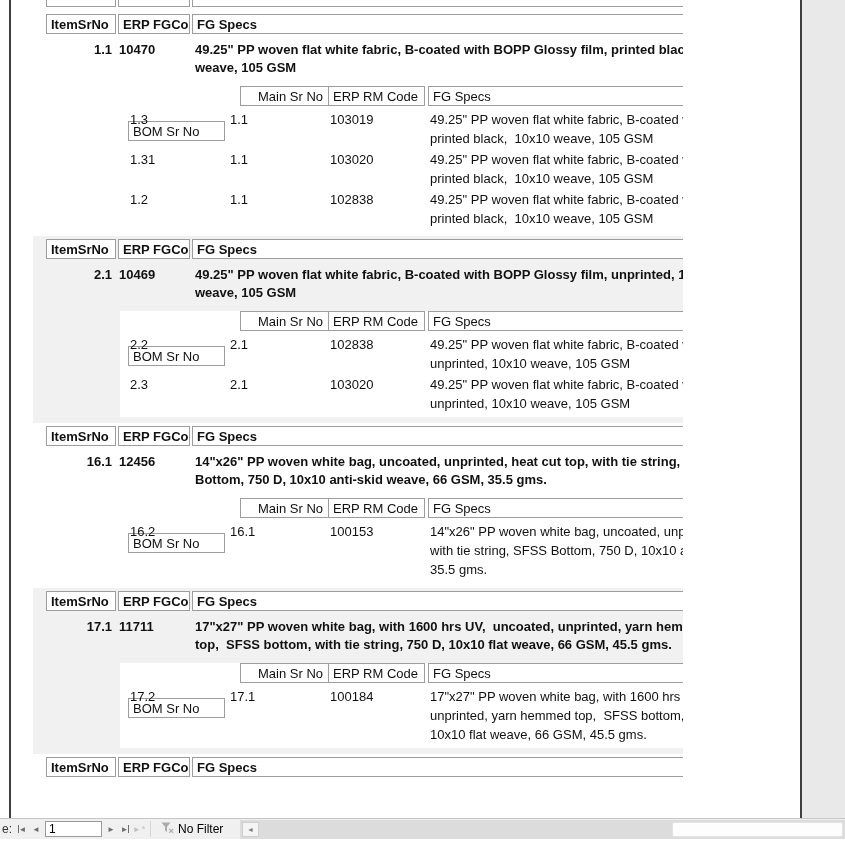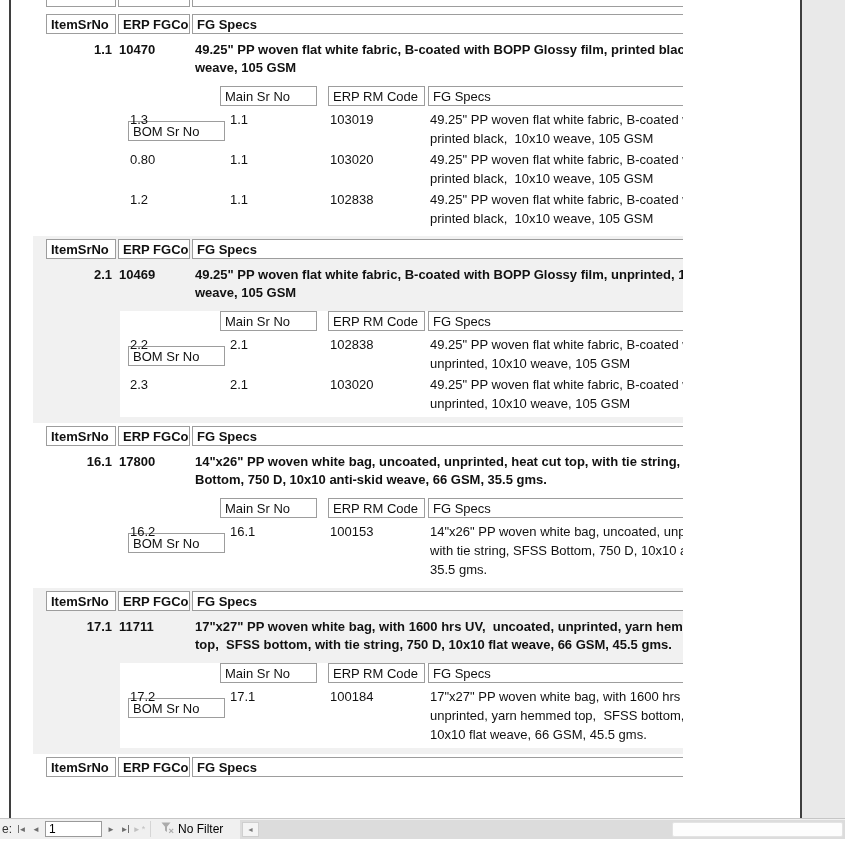--- a/index.html
+++ b/index.html
@@ -23,21 +23,21 @@
   .group.shaded::before{content:"";position:absolute;left:22px;right:0;top:-3px;bottom:-6px;background:#f1f1f1;}
   .group>*{position:relative;}
   .grow{margin-top:5px;font-weight:bold;font-size:13px;line-height:18px;}
   .gitem{position:absolute;left:35px;top:0;width:66px;text-align:right;}
   .gcode{position:absolute;left:108px;top:0;}
   .gspecs{margin-left:184px;white-space:pre;overflow:hidden;}
   .subrep{margin-left:109px;margin-top:9px;background:#fff;padding-bottom:4px;}
   .shdr-row{position:relative;height:22px;}
   .sb{font-weight:normal;}
   .s1{left:8px;width:97px;margin-top:35px;}
-  .s2{left:100px;width:97px;}
+  .s2{left:120px;width:97px;text-align:center;}
   .s3{left:208px;width:97px;}
   .s4{left:308px;width:600px;}
   .srow{position:relative;margin-top:2px;font-size:13px;line-height:19px;}
   .sc{position:absolute;top:0;white-space:nowrap;}
   .c1{left:10px;} .c2{left:110px;} .c3{left:210px;}
   .c4{margin-left:310px;white-space:pre;}
   
   .navbar{position:absolute;left:0;right:0;bottom:3px;height:20px;background:#f0f0f0;
           border-top:1px solid #c6c6c6;display:flex;align-items:center;font-size:12px;}
   .navlabel{margin:0 3px 0 2px;color:#333;}
@@ -92,21 +92,21 @@
         <div class="hbox sb s4">FG Specs</div>
       </div>
       <div class="srow">
         <div class="sc c1">1.3</div>
         <div class="sc c2">1.1</div>
         <div class="sc c3">103019</div>
         <div class="c4">49.25" PP woven flat white fabric, B-coated with BOPP Glossy
 printed black,  10x10 weave, 105 GSM</div>
       </div>
       <div class="srow">
-        <div class="sc c1">0.80</div>
+        <div class="sc c1">1.31</div>
         <div class="sc c2">1.1</div>
         <div class="sc c3">103020</div>
         <div class="c4">49.25" PP woven flat white fabric, B-coated with BOPP Glossy
 printed black,  10x10 weave, 105 GSM</div>
       </div>
       <div class="srow">
         <div class="sc c1">1.2</div>
         <div class="sc c2">1.1</div>
         <div class="sc c3">102838</div>
         <div class="c4">49.25" PP woven flat white fabric, B-coated with BOPP Glossy
@@ -152,21 +152,21 @@
   </section>
 
   <section class="group" style="margin-top:9px;">
     <div class="hdr-row">
       <div class="hbox b1">ItemSrNo</div>
       <div class="hbox b2">ERP FGCod</div>
       <div class="hbox b3">FG Specs</div>
     </div>
     <div class="grow">
       <div class="gitem">16.1</div>
-      <div class="gcode">17800</div>
+      <div class="gcode">12456</div>
       <div class="gspecs">14"x26" PP woven white bag, uncoated, unprinted, heat cut top, with tie string, SFSS
 Bottom, 750 D, 10x10 anti-skid weave, 66 GSM, 35.5 gms.</div>
     </div>
     <div class="subrep">
       <div class="shdr-row">
         <div class="hbox sb s1">BOM Sr No</div>
         <div class="hbox sb s2">Main Sr No</div>
         <div class="hbox sb s3">ERP RM Code</div>
         <div class="hbox sb s4">FG Specs</div>
       </div>

